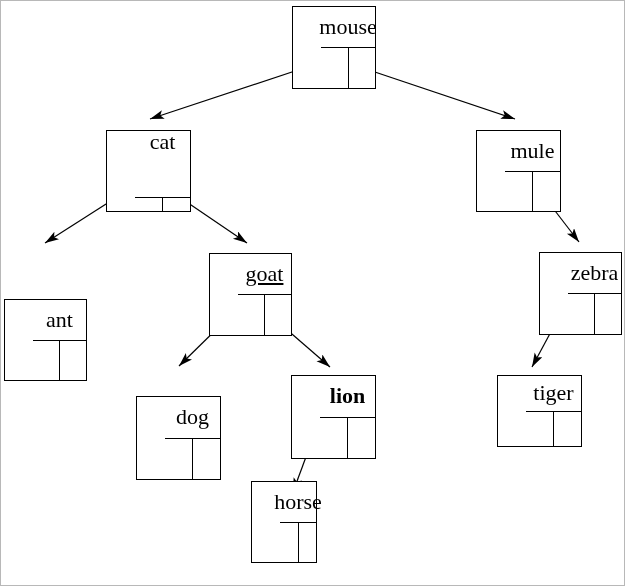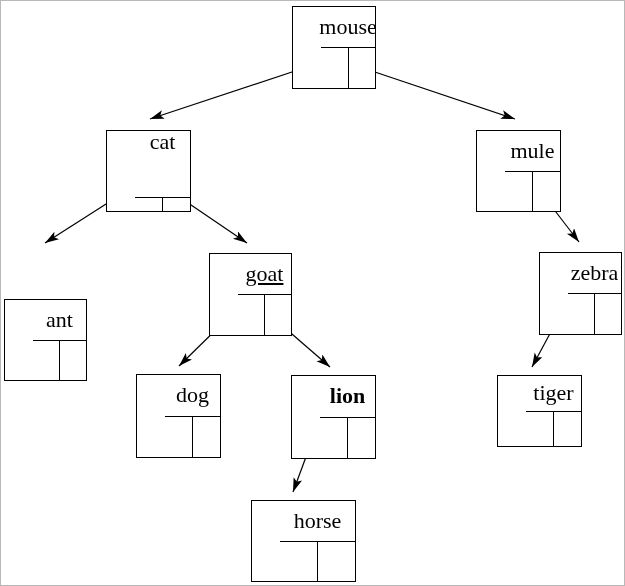--- a/index.html
+++ b/index.html
@@ -110,41 +110,41 @@
       <div class="cell cell-right"></div>
     </div>
   </div>
     <div class="node" style="left: 538px; top: 251px; width: 83px; height: 83px;">
     <div class="label">zebra</div>
     <div class="cells">
       <div class="cell cell-left"></div>
       <div class="cell cell-right"></div>
     </div>
   </div>
-    <div class="node" style="left: 135px; top: 373px; width: 85px; height: 84px;">
+    <div class="node" style="left: 135px; top: 395px; width: 85px; height: 84px;">
     <div class="label">dog</div>
     <div class="cells">
       <div class="cell cell-left"></div>
       <div class="cell cell-right"></div>
     </div>
   </div>
     <div class="node" style="left: 290px; top: 374px; width: 85px; height: 84px; font-weight: bold;">
     <div class="label">lion</div>
     <div class="cells">
       <div class="cell cell-left"></div>
       <div class="cell cell-right"></div>
     </div>
   </div>
     <div class="node" style="left: 496px; top: 374px; width: 85px; height: 72px;">
     <div class="label">tiger</div>
     <div class="cells">
       <div class="cell cell-left"></div>
       <div class="cell cell-right"></div>
     </div>
   </div>
-    <div class="node" style="left: 250px; top: 499px; width: 105px; height: 82px;">
+    <div class="node" style="left: 250px; top: 480px; width: 66px; height: 82px;">
     <div class="label">horse</div>
     <div class="cells">
       <div class="cell cell-left"></div>
       <div class="cell cell-right"></div>
     </div>
   </div>
   </div>
 
 </body></html>

